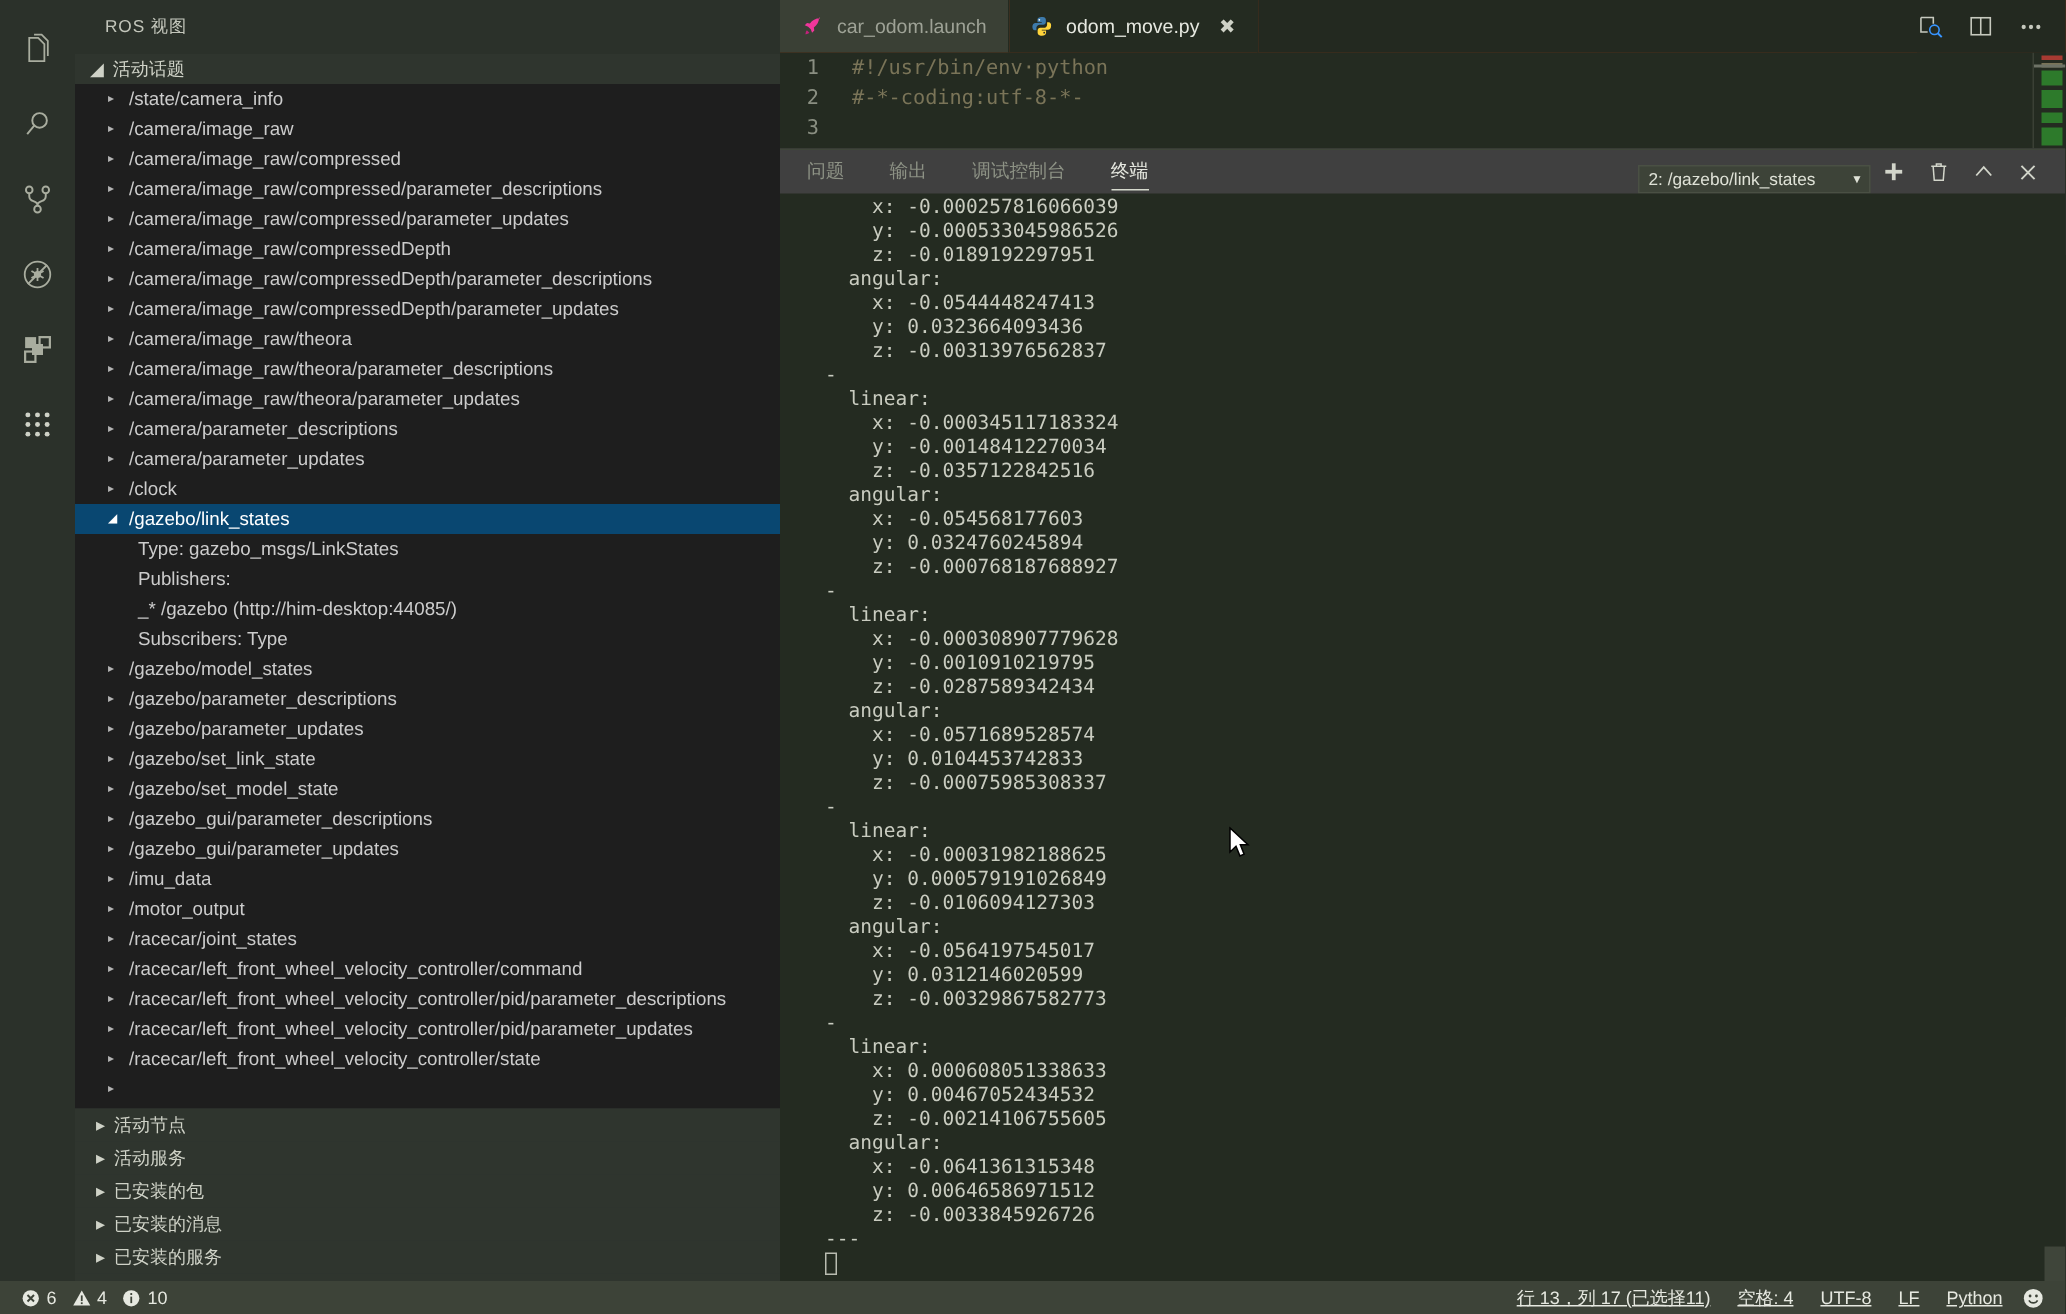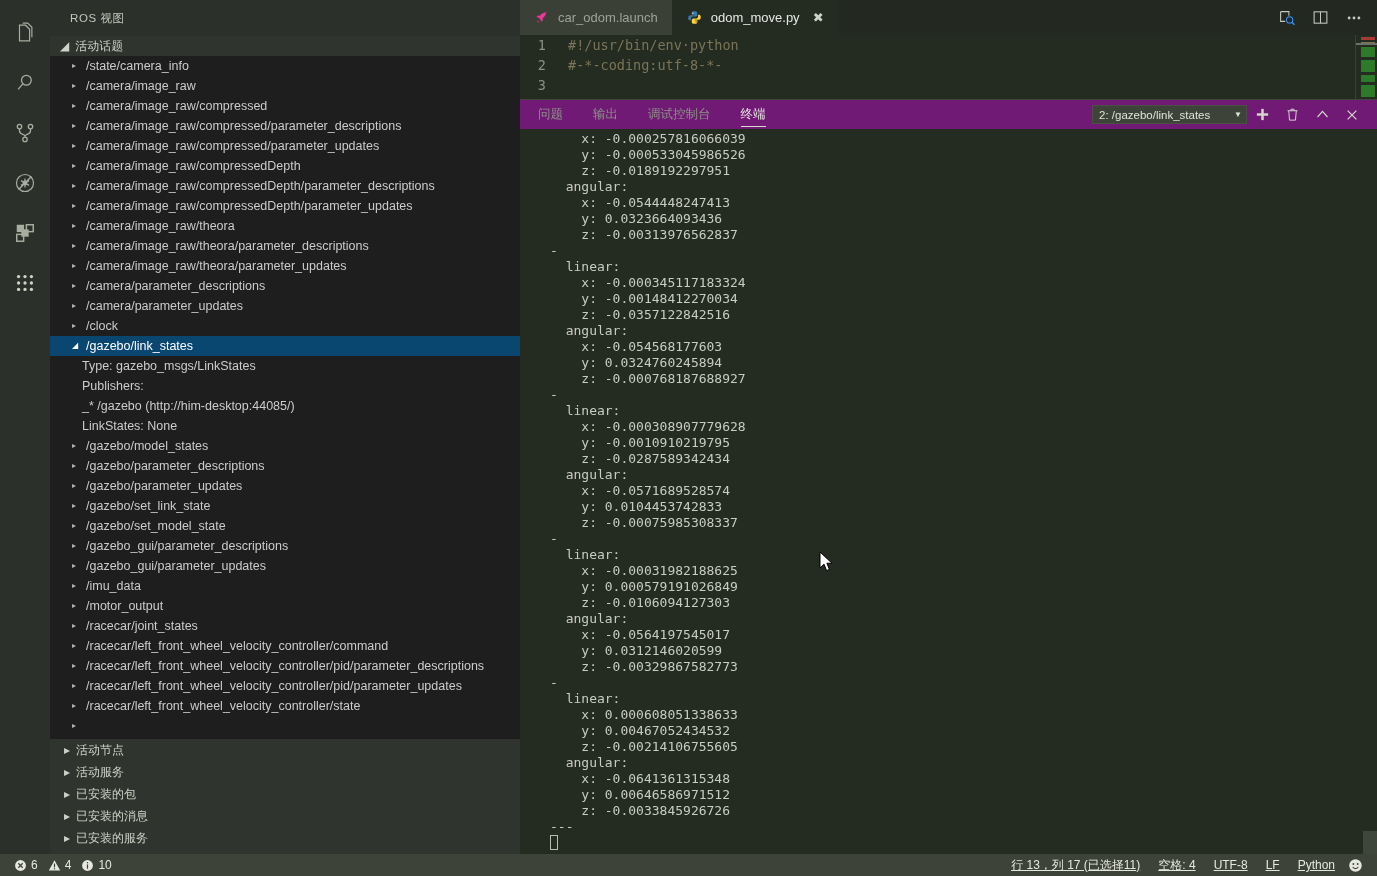--- a/index.html
+++ b/index.html
@@ -47,21 +47,21 @@
   #tree-scroll{ position:absolute; top:20px; left:0; right:0; bottom:0; overflow:hidden; }
   .row{
     height:20px; line-height:20px; font-size:12.5px; color:#ccc;
     white-space:nowrap; display:flex; align-items:center;
     padding-left:22px; cursor:pointer;
   }
   .row .tw{
     width:10px; display:inline-block; flex:0 0 10px;
     color:#b4b4b4; font-size:8px; margin-right:4px; line-height:20px;
   }
-  .row.detail{ padding-left:32px; color:#cccccc; }
+  .row.detail{ padding-left:32px; color:#cccccc;margin-left:10px; }
   .row.selected{ background:#094771; color:#ffffff; }
   .row.selected .tw{ color:#ffffff; }
   #bottom-sections{
     position:absolute; left:0; right:0; bottom:0; height:115px;
     background:#2f352e;
   }
   #bottom-sections .section-header{ height:22px; line-height:22px; padding-left:14px; }
 
   
   #editor-area{ position:absolute; left:520px; top:0; right:0; height:99px; background:#242b21; }
@@ -91,34 +91,34 @@
   .ctext{ color:#7a7458; white-space:pre; }
   #minimap{
     position:absolute; right:0; top:0; width:22px; height:64px; background:#242b21;
     border-left:1px solid #3a4035;
   }
   .mm{ position:absolute; right:2px; width:14px; }
 
   
   #panel{
     position:absolute; left:520px; top:99px; right:0; bottom:22px;
-    background:#701a75; border-top:1px solid #3f453a;
+    background:#404040; border-top:1px solid #3f453a;
   }
   #panel-header{ height:29px; display:flex; align-items:center; position:relative; }
   .ptab{
     font-size:12.5px; color:#8d9285; padding:0 12px; height:29px; line-height:29px;
     margin-left:6px; cursor:pointer; position:relative;
   }
   .ptab.active{ color:#e6e8e0; }
   .ptab.active::after{
     content:""; position:absolute; left:12px; right:12px; bottom:2px; height:1px;
     background:#d6d9cd;
   }
   #panel-actions{
-    position:absolute; right:10px; top:0; height:29px; display:flex; align-items:center; gap:0;
+    position:absolute; right:10px; top:0; height:29px; display:flex; align-items:flex-end; gap:0;
   }
   #term-select{
     display:flex; align-items:center; justify-content:space-between;
     width:155px; height:19px; background:#3d4338; border:1px solid #4a5044;
     color:#dfe2d7; font-size:11.5px; padding:0 4px 0 6px; cursor:pointer;
   }
   #term-select .caret{ font-size:8px; }
   .pact{
     width:30px; height:29px; display:flex; align-items:center; justify-content:center;
     color:#d2d5ca; cursor:pointer;
@@ -275,21 +275,21 @@
             <span class="tw">▸</span>
             <span>/clock</span>
           </div>
           <div class="row selected">
             <span class="tw">◢</span>
             <span>/gazebo/link_states</span>
           </div>
           <div class="row detail">Type: gazebo_msgs/LinkStates</div>
           <div class="row detail">Publishers:</div>
           <div class="row detail">_* /gazebo (http://him-desktop:44085/)</div>
-          <div class="row detail">LinkStates: None</div>
+          <div class="row detail">Subscribers: Type</div>
           <div class="row">
             <span class="tw">▸</span>
             <span>/gazebo/model_states</span>
           </div>
           <div class="row">
             <span class="tw">▸</span>
             <span>/gazebo/parameter_descriptions</span>
           </div>
           <div class="row">
             <span class="tw">▸</span>

